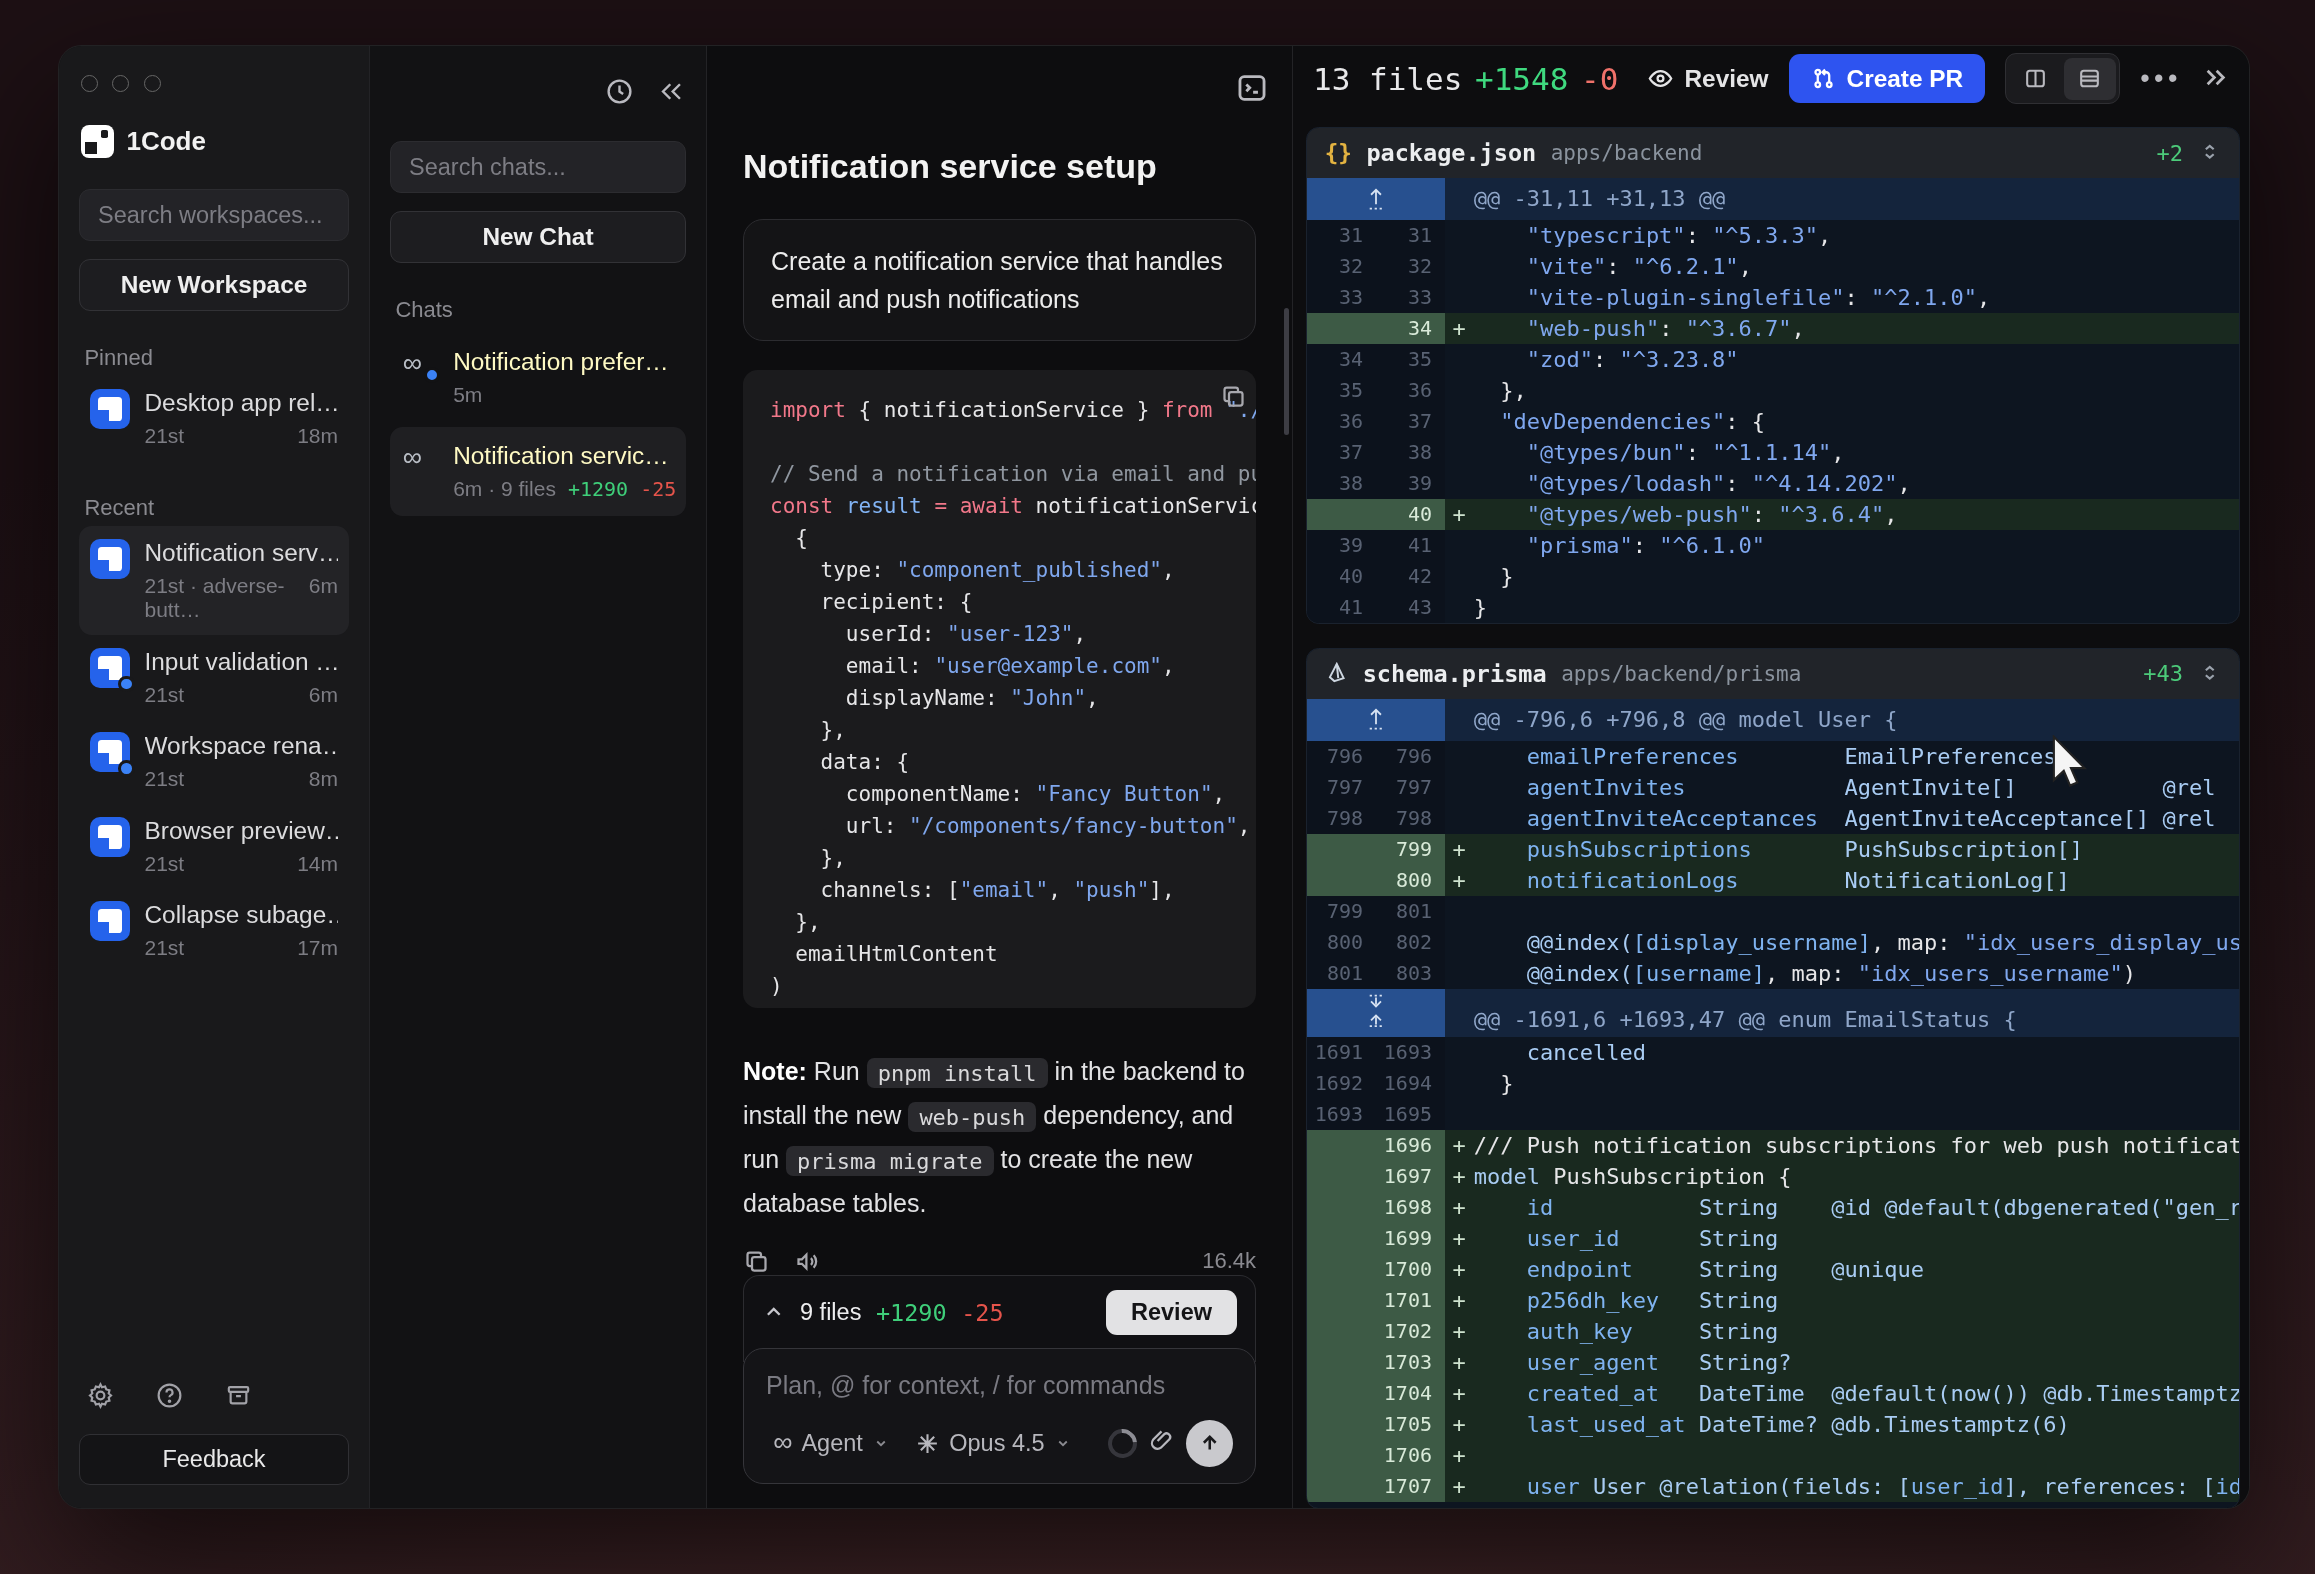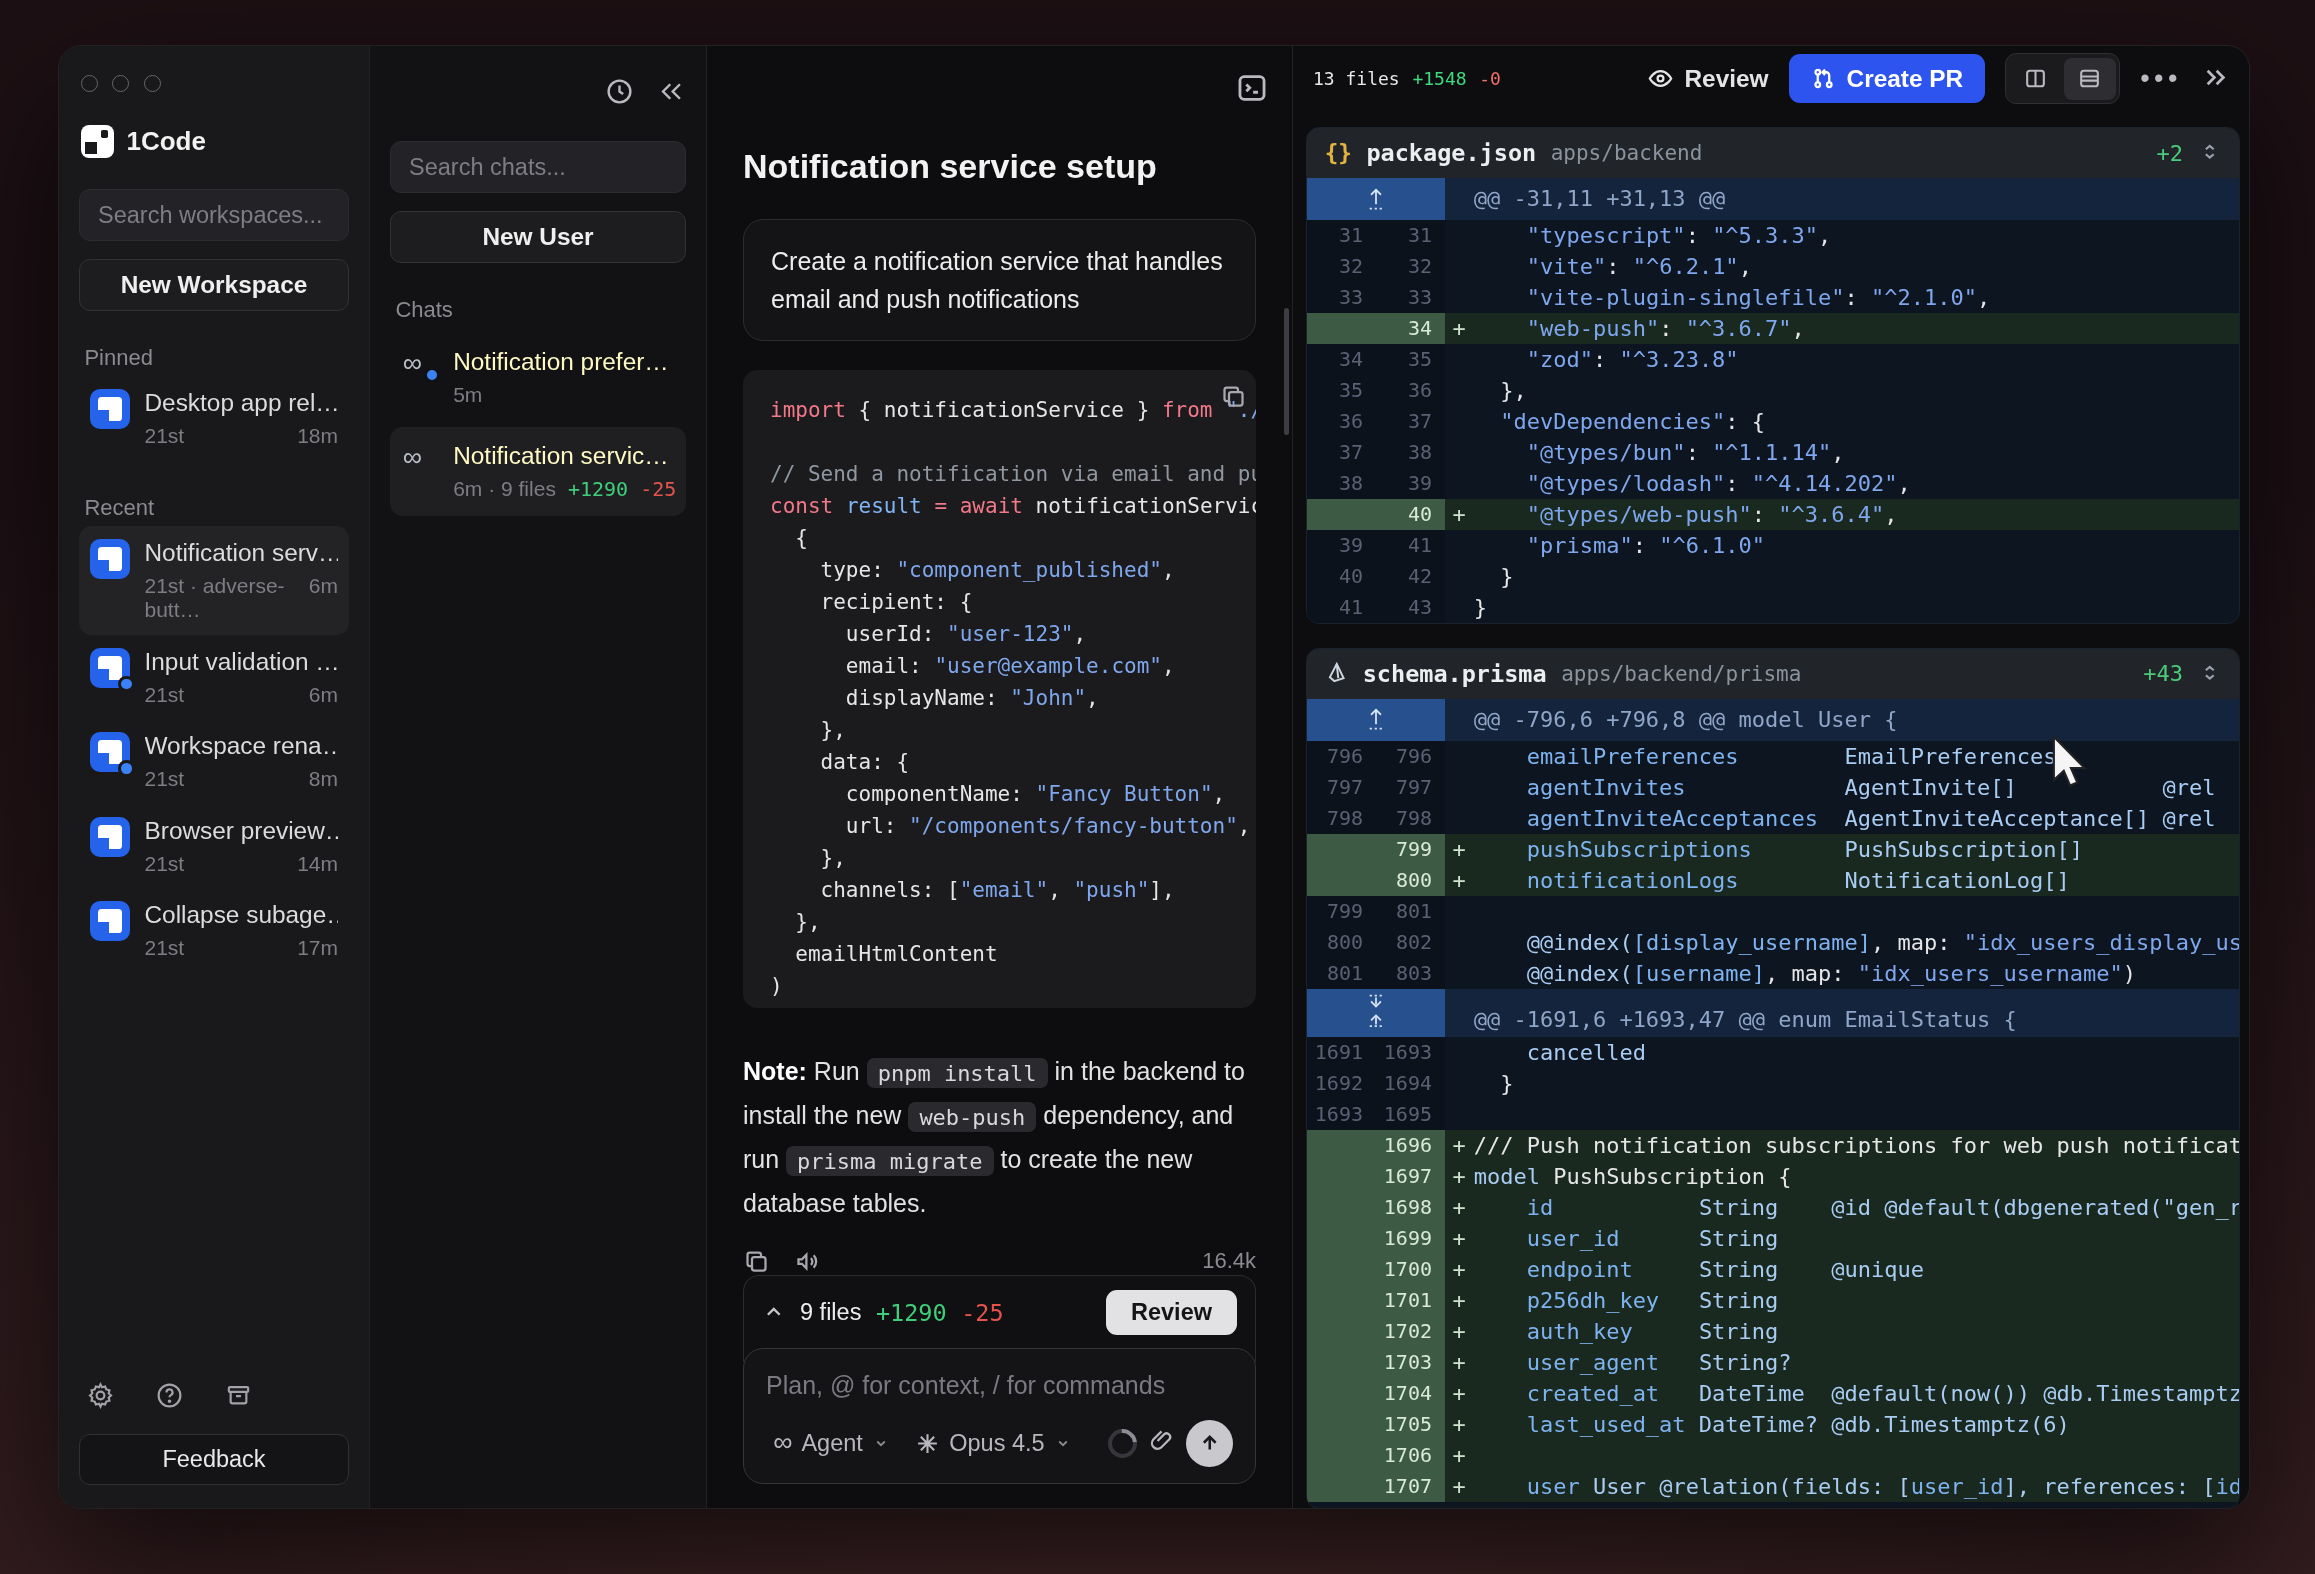--- a/index.html
+++ b/index.html
@@ -87,21 +87,21 @@
   .drop { display:flex; align-items:center; gap:9px; color:#b7b7bd; font-size:23.5px; cursor:pointer; padding:5.4px 7.2px;}
   .drop svg.chev { width:18px; height:18px; stroke:#8a8a90; fill:none; stroke-width:2.4;}
   .drop svg.ic { width:25px; height:25px; stroke:#b7b7bd; fill:none; stroke-width:2;}
   .spinner { margin-left:auto; width:29px; height:29px; border-radius:50%; border:4.5px solid #36363c; border-top-color:#8d8d94; transform:rotate(40deg);}
   .attach svg { width:27px; height:27px; stroke:#b7b7bd; fill:none; stroke-width:2; cursor:pointer;}
   .send-btn { width:47px; height:47px; border-radius:50%; background:#c9c9cd; border:none; color:#19191b; font-size:27px; font-weight:700; cursor:pointer; display:flex; align-items:center; justify-content:center;}
   .send-btn svg{ width:23.5px;height:23.5px; stroke:#1a1a1c; stroke-width:2.6; fill:none;}
   
   .col-diff { flex:1; background:#0d0d0f; display:flex; flex-direction:column; min-width:0;}
   .diff-header { height:65px; display:flex; align-items:center; padding:0 20px; gap:9px; flex-shrink:0;}
-  .dh-stats { font-family:"DejaVu Sans Mono",monospace; font-size:18px; color:#e8e8ea; display:flex; gap:12.7px;}
+  .dh-stats { font-family:"DejaVu Sans Mono",monospace; font-size:31px; color:#e8e8ea; display:flex; gap:12.7px;}
   .dh-stats .g { color:#3fd97f;} .dh-stats .r { color:#f0716a;}
   .dh-right { margin-left:auto; display:flex; align-items:center; gap:20px;}
   .review-btn { display:flex; align-items:center; gap:11px; background:none; border:none; color:#e4e4e6; font-size:24.4px; font-weight:600; cursor:pointer; font-family:"Liberation Sans",sans-serif;}
   .review-btn svg { width:27px; height:27px; stroke:#e4e4e6; fill:none; stroke-width:2;}
   .createpr-btn { display:flex; align-items:center; gap:11px; background:#2e54f0; border:none; border-radius:11px; height:49px; padding:0 22px; color:#fff; font-size:24.4px; font-weight:700; cursor:pointer; font-family:"Liberation Sans",sans-serif;}
   .createpr-btn svg { width:25px; height:25px; stroke:#fff; fill:none; stroke-width:2.2;}
   .toggle-group { display:flex; background:#1b1b1e; border:0.9px solid #2f2f33; border-radius:11px; padding:3.6px; gap:1.8px;}
   .toggle-group .tg { width:52px; height:42px; display:flex; align-items:center; justify-content:center; border-radius:8.1px; cursor:pointer;}
   .toggle-group .tg.active { background:#2e2e32; }
   .toggle-group svg { width:25px; height:25px; stroke:#b9b9bf; fill:none; stroke-width:2;}
@@ -245,21 +245,21 @@
       <svg viewBox="0 0 24 24">
           <circle cx="12" cy="12" r="9"></circle>
           <path d="M12 7v5l3 2"></path>
         </svg>
       <svg viewBox="0 0 24 24">
           <path d="M11 6l-6 6 6 6"></path>
           <path d="M19 6l-6 6 6 6"></path>
         </svg>
     </div>
     <input class="search-input" placeholder="Search chats..." style="">
-    <button class="big-btn">New User</button>
+    <button class="big-btn">New Chat</button>
     <div class="section-label">Chats</div>
     <div id="chat-list">
         <div class="chat-item">
           <div class="inf-icon" style="position: relative;">∞<span class="ws-dot" style="right: -1.8px; bottom: -3.6px; border-color: rgb(18, 18, 20);"></span></div>
           <div class="chat-body">
             <div class="chat-title">Notification prefer…</div>
             <div class="chat-meta"><span>5m</span></div>
           </div>
         </div>
         <div class="chat-item selected">

